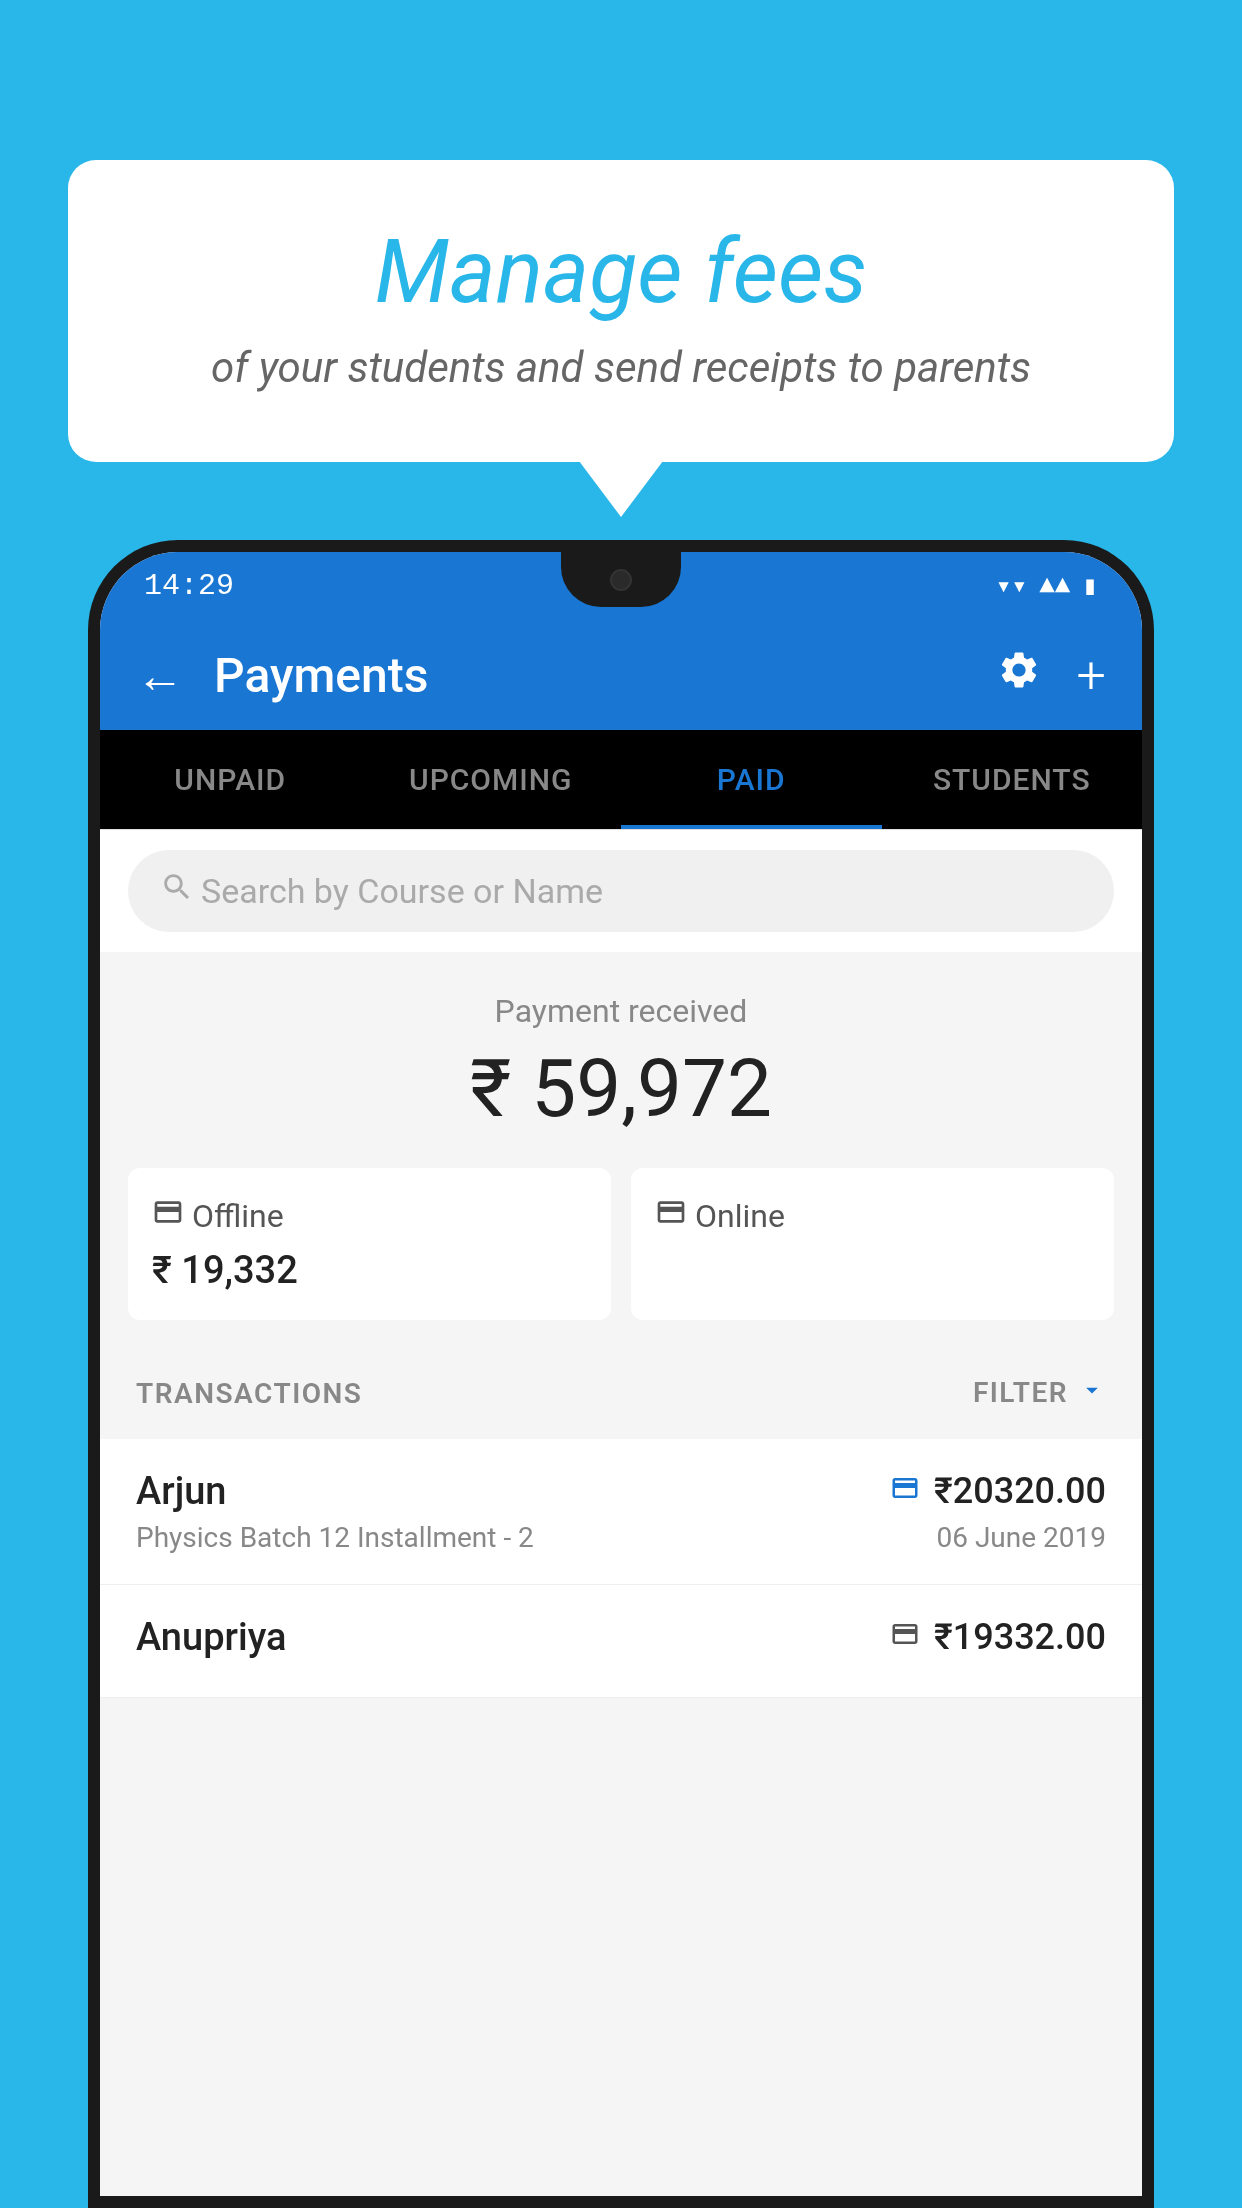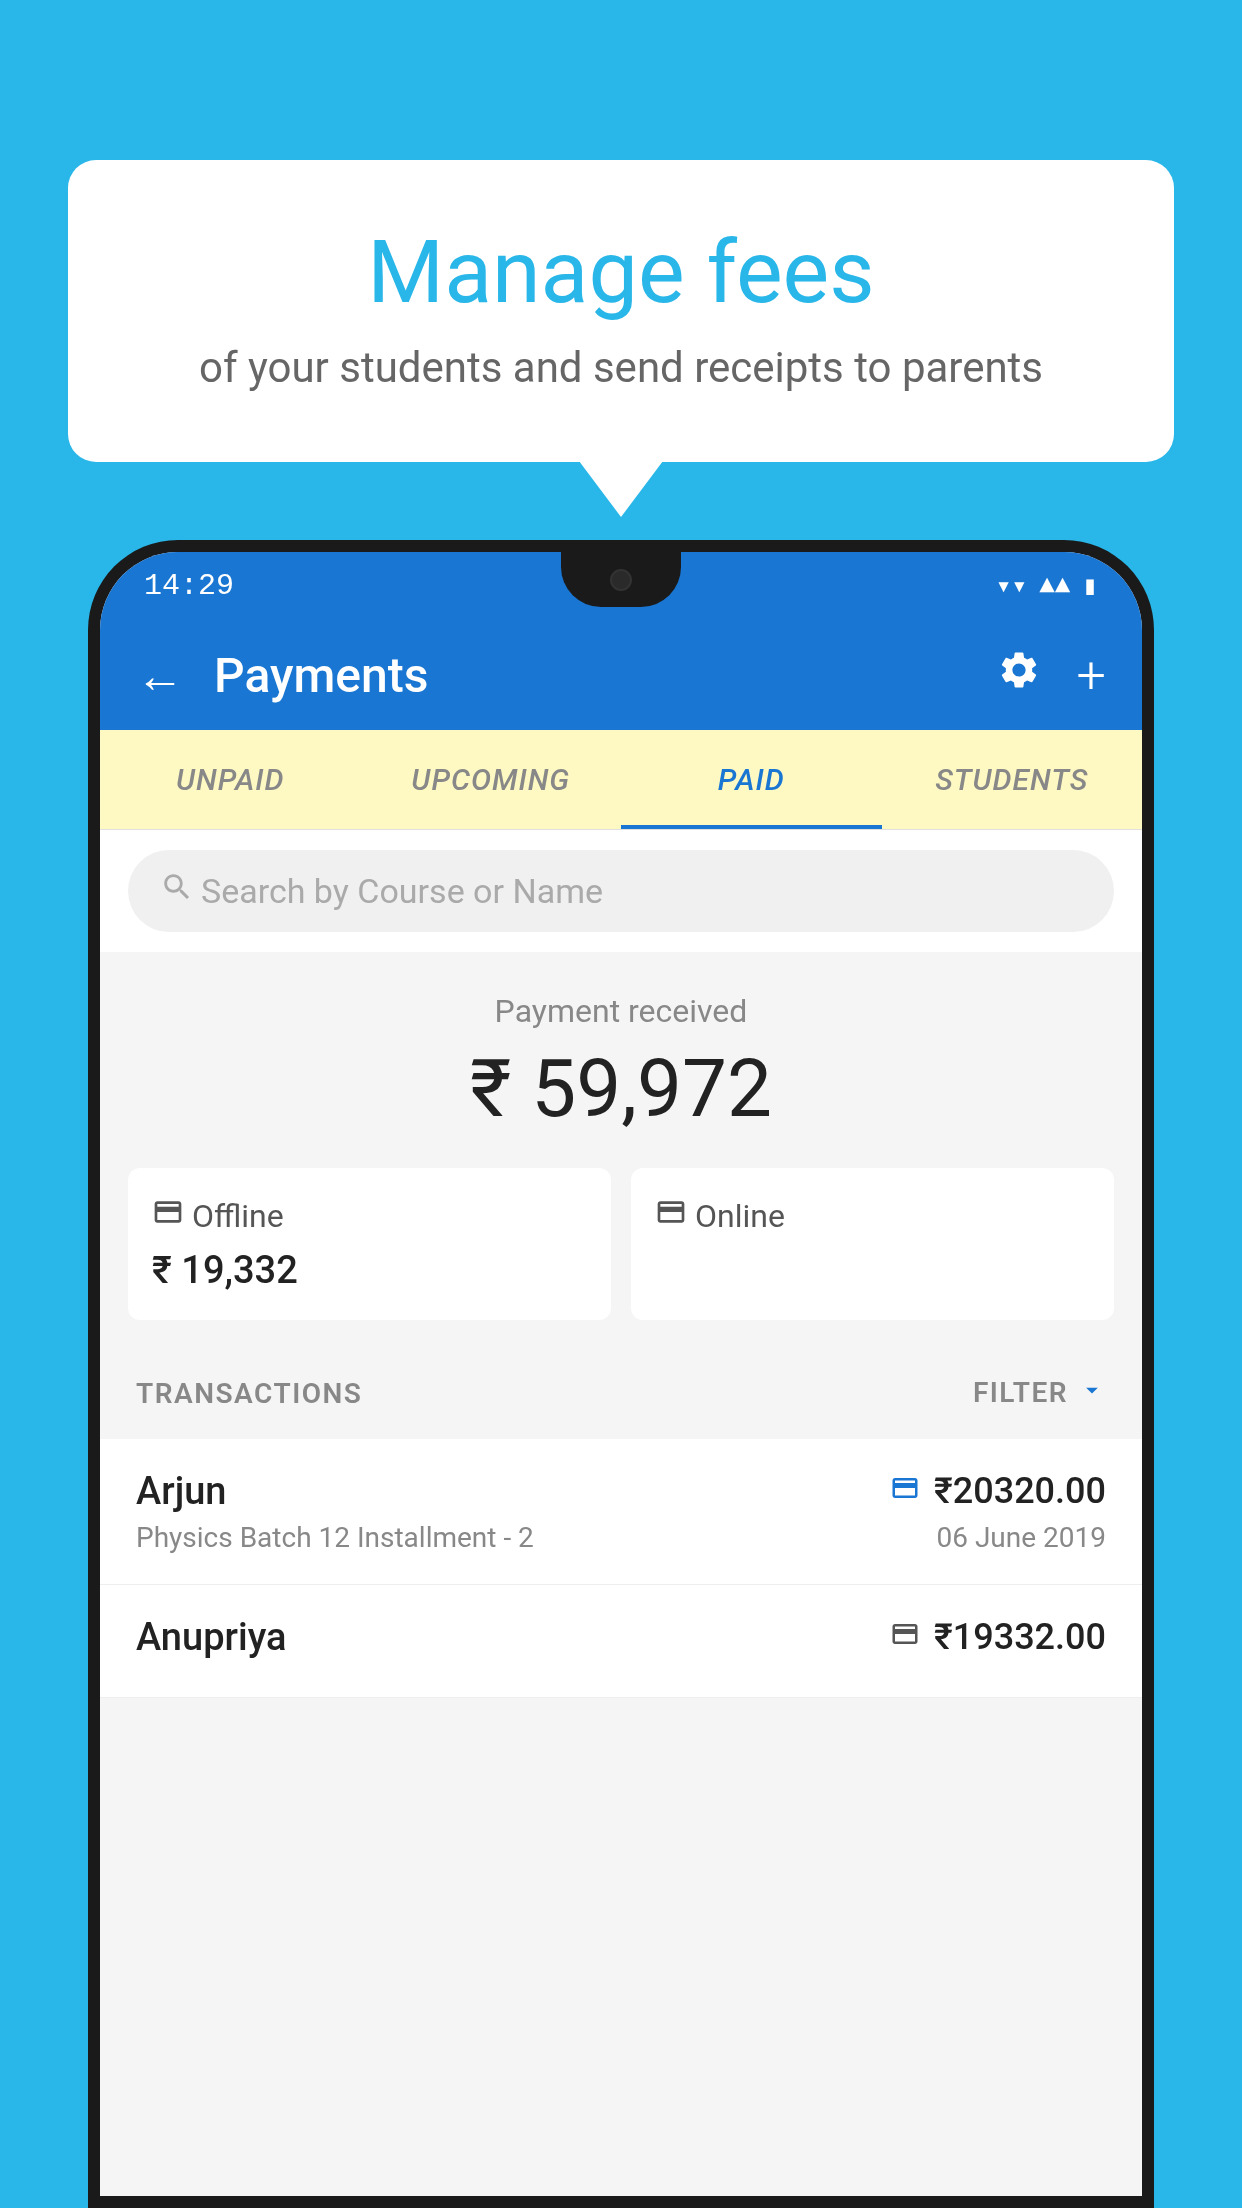--- a/index.html
+++ b/index.html
@@ -20,20 +20,21 @@
       left: 68px;
       right: 68px;
     }
 
     .speech-bubble {
       background: white;
       border-radius: 28px;
       padding: 60px 80px 70px;
       text-align: center;
       position: relative;
+      font-style: italic;
     }
 
     .speech-bubble::after {
       content: '';
       position: absolute;
       bottom: -55px;
       left: 50%;
       transform: translateX(-50%);
       width: 0;
       height: 0;
@@ -156,24 +157,23 @@
     }
 
     .settings-icon-btn, .add-icon-btn {
       color: white;
       font-size: 44px;
       cursor: pointer;
     }
 
     
     .tabs {
-      background: #fef9c3;
+      background: #000000;
       display: flex;
       border-bottom: 1px solid #e0e0e0;
-      font-style: italic;
     }
 
     .tab {
       flex: 1;
       text-align: center;
       padding: 32px 10px;
       font-size: 30px;
       font-weight: 500;
       color: #888;
       letter-spacing: 1px;

